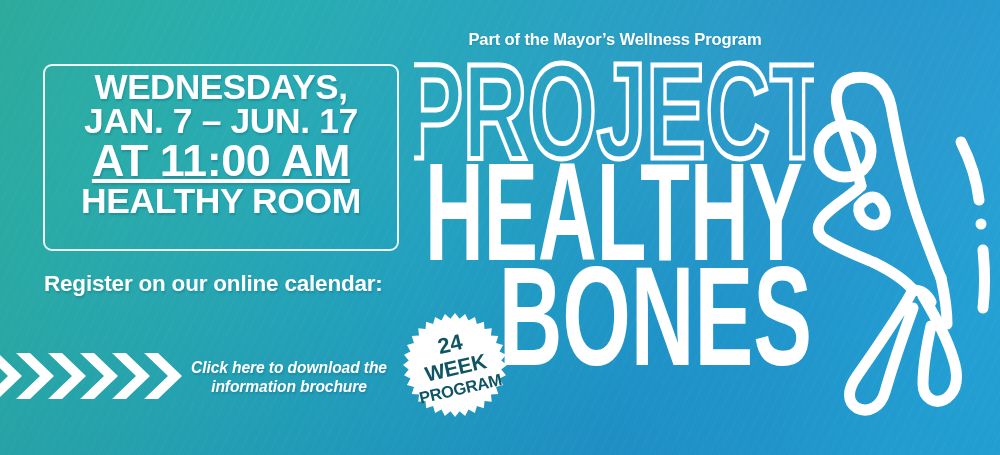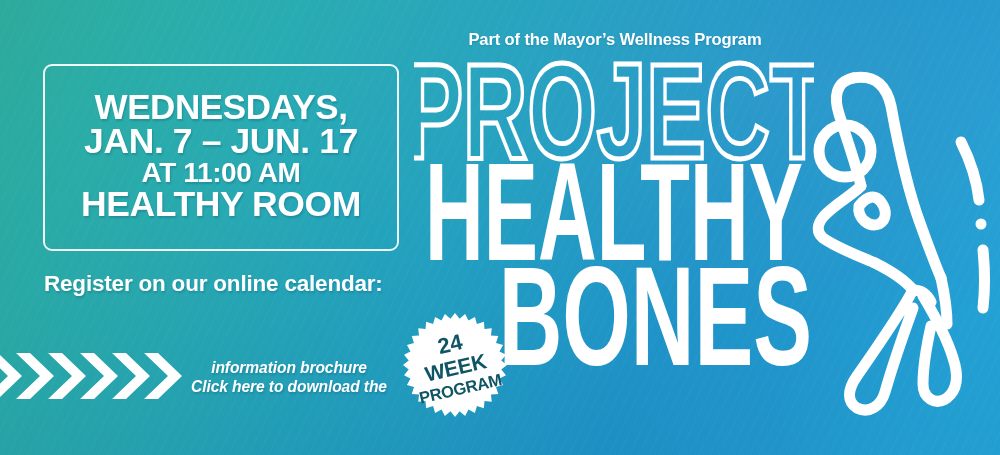--- a/index.html
+++ b/index.html
@@ -48,35 +48,35 @@
   }
 
   
   .date-box{
     position:absolute;
     left:43px; top:64px;
     width:356px; height:187px;
     border:2px solid rgba(255,255,255,0.92);
     border-radius:9px;
     display:flex; flex-direction:column;
-    align-items:center; justify-content:center;
+    align-items:center; 
     text-align:center;
     padding:4px 10px 8px;
   }
   .date-line{
     color:#ffffff;
     font-weight:bold;
     font-size:35px;
     line-height:0.985;
     letter-spacing:-0.4px;
     white-space:nowrap;
     text-shadow:1px 2px 2px rgba(0,55,85,0.22);
   }
   .date-line.l2{ font-size:35.5px; }
-  .date-line.l3{ font-size:28px; }
+  .date-line.l3{ font-size:45px;text-decoration:underline; }
   .date-line.l4{ font-size:35.5px; }
 
   .register{
     position:absolute;
     left:44px; top:272px;
     width:380px;
   }
   .register-head{
     color:#fff;
     font-weight:bold;
@@ -200,22 +200,22 @@
       <polygon points="0,4 14,4 38,27 14,50 0,50 24,27"></polygon>
       <polygon points="32,4 46,4 70,27 46,50 32,50 56,27"></polygon>
       <polygon points="64,4 78,4 102,27 78,50 64,50 88,27"></polygon>
       <polygon points="96,4 110,4 134,27 110,50 96,50 120,27"></polygon>
       <polygon points="128,4 142,4 166,27 142,50 128,50 152,27"></polygon>
       <polygon points="160,4 174,4 198,27 174,50 160,50 184,27"></polygon>
     </g>
   </svg>
 
   <div class="brochure">
+    <div>Click here to download the</div>
     <div>information brochure</div>
-    <div>Click here to download the</div>
   </div>
 
   <div class="badge">
     <svg viewBox="0 0 104 104" style="position:absolute;inset:0;">
       <polygon id="burst" fill="#ffffff" points="52.00,0.00 56.56,5.72 62.14,1.00 65.50,7.50 71.90,3.96 73.92,10.99 80.89,8.76 81.50,16.06 88.77,15.23 87.94,22.50 95.24,23.11 93.01,30.08 100.04,32.10 96.50,38.50 103.00,41.86 98.28,47.44 104.00,52.00 98.28,56.56 103.00,62.14 96.50,65.50 100.04,71.90 93.01,73.92 95.24,80.89 87.94,81.50 88.77,88.77 81.50,87.94 80.89,95.24 73.92,93.01 71.90,100.04 65.50,96.50 62.14,103.00 56.56,98.28 52.00,104.00 47.44,98.28 41.86,103.00 38.50,96.50 32.10,100.04 30.08,93.01 23.11,95.24 22.50,87.94 15.23,88.77 16.06,81.50 8.76,80.89 10.99,73.92 3.96,71.90 7.50,65.50 1.00,62.14 5.72,56.56 0.00,52.00 5.72,47.44 1.00,41.86 7.50,38.50 3.96,32.10 10.99,30.08 8.76,23.11 16.06,22.50 15.23,15.23 22.50,16.06 23.11,8.76 30.08,10.99 32.10,3.96 38.50,7.50 41.86,1.00 47.44,5.72"></polygon>
     </svg>
     <div class="badge-text">
       <div class="badge-24">24</div>
       <div class="badge-week">WEEK</div>
       <div class="badge-prog">PROGRAM</div>

